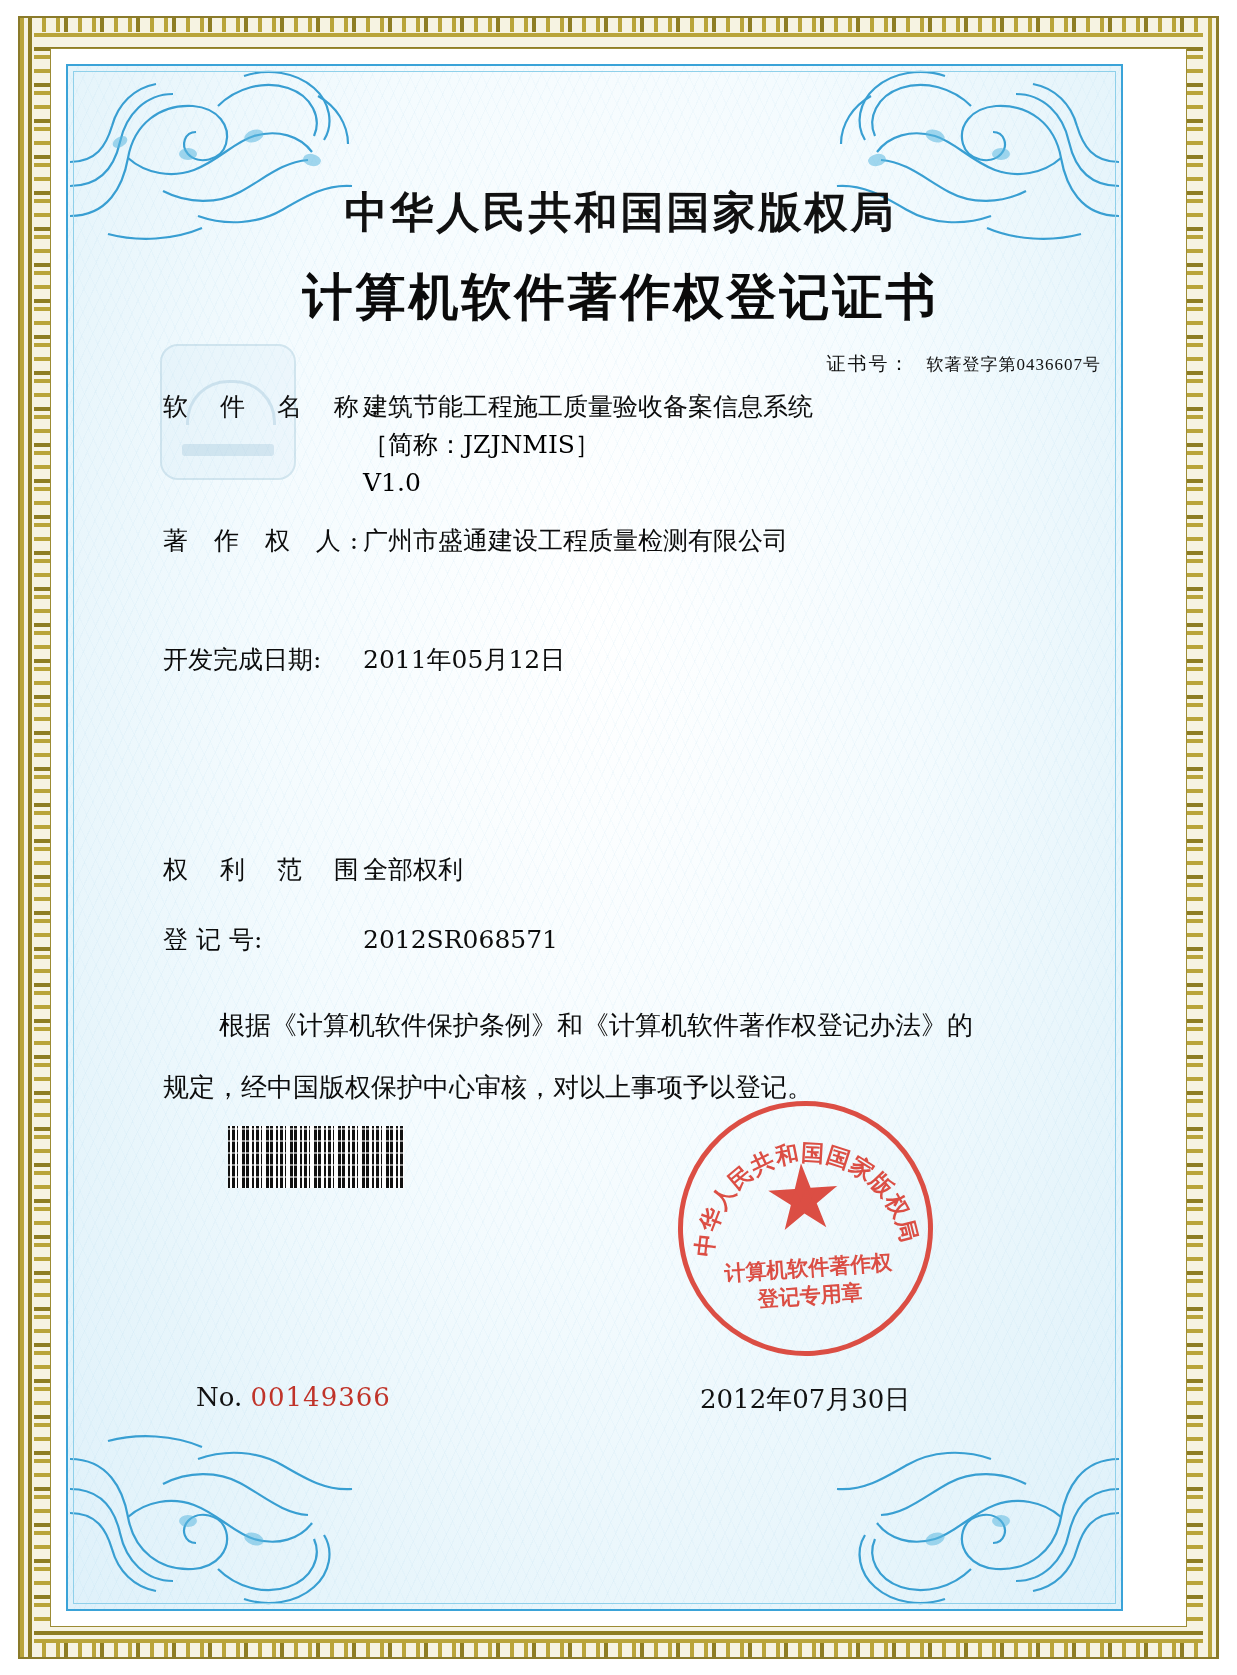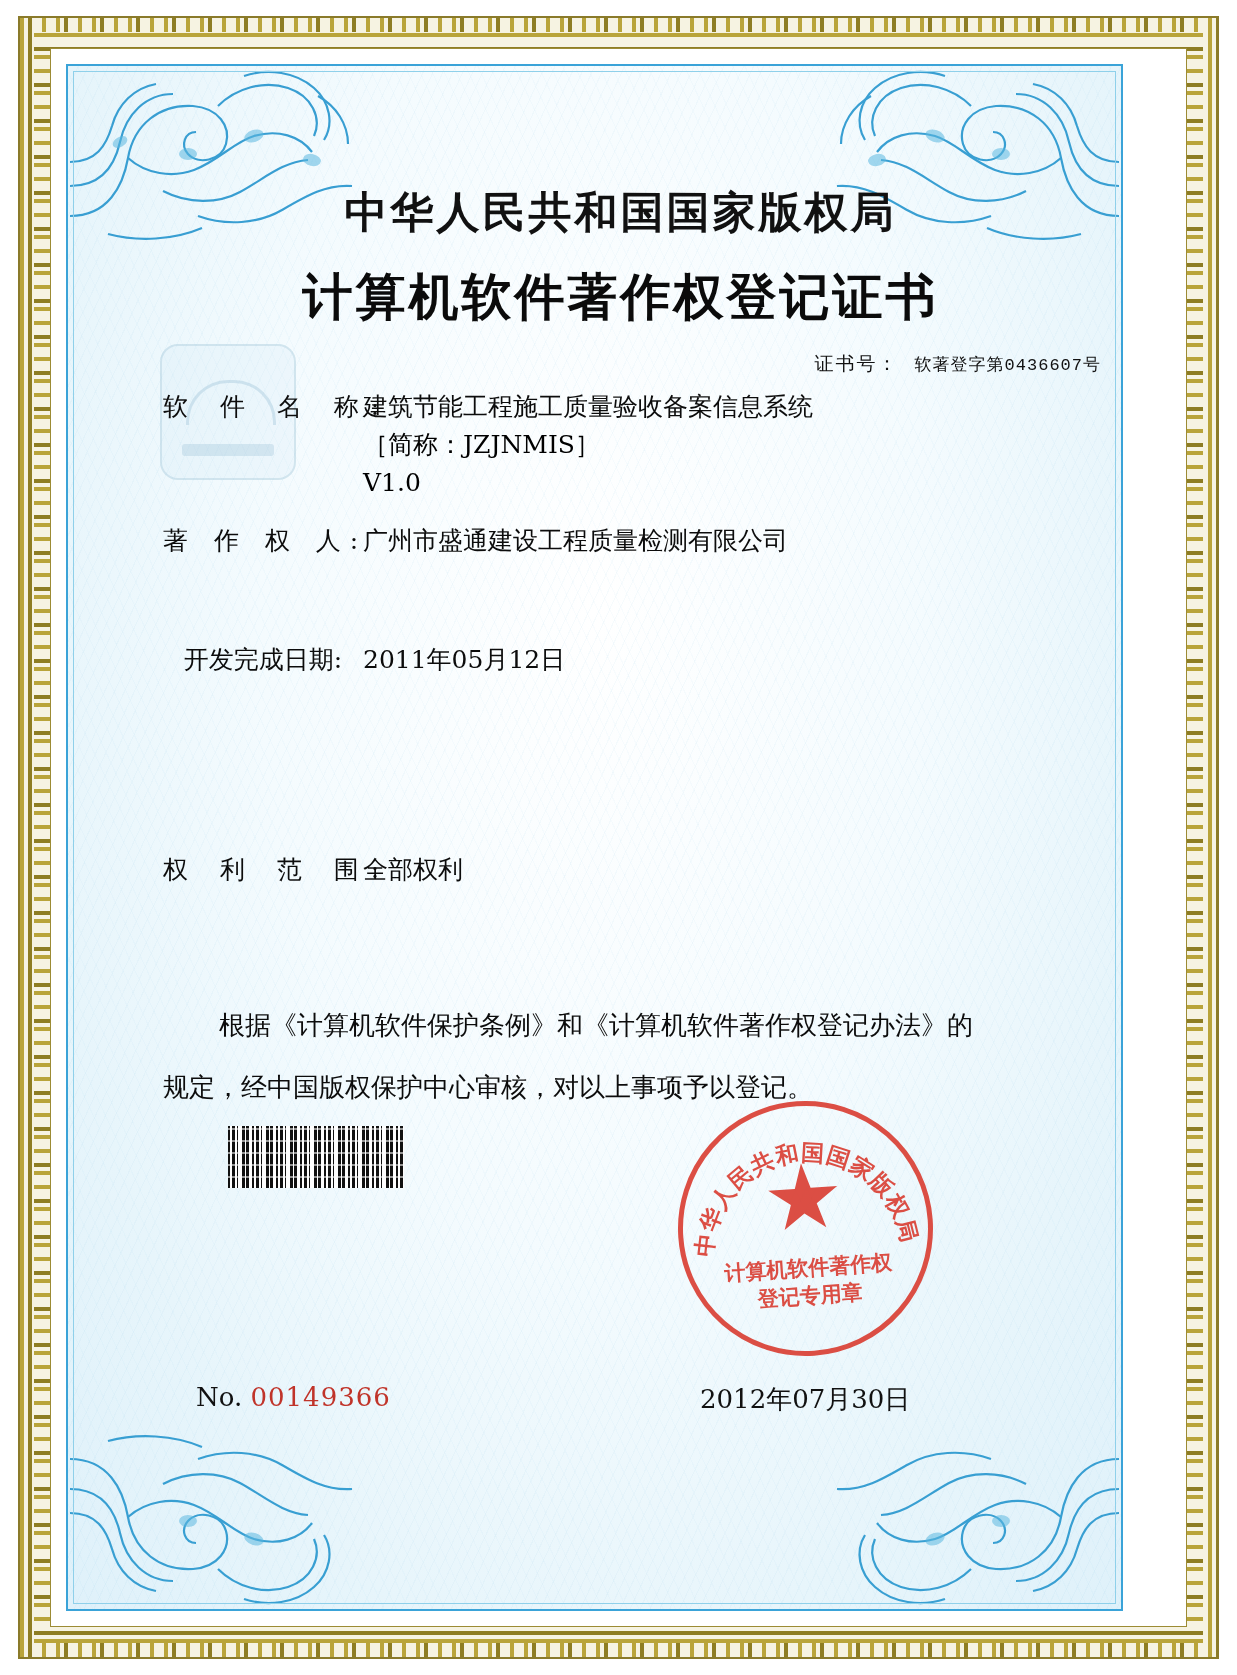--- a/index.html
+++ b/index.html
@@ -136,21 +136,21 @@
   .cert-no {
     position: absolute;
     right: 72px;
     top: 285px;
     font-size: 19px;
     color: #111;
     letter-spacing: 1px;
     white-space: nowrap;
   }
   .cert-no .label { letter-spacing: 2px; margin-right: 16px; }
-  .cert-no .value { font-size: 17px; font-family: Liberation Mono, monospace; }
+  .cert-no .value { font-size: 17px; }
 
   
   .watermark {
     position: absolute;
     left: 92px;
     top: 278px;
     width: 132px;
     height: 132px;
     border-radius: 18px;
     border: 2px solid rgba(160,195,215,.35);
@@ -191,21 +191,21 @@
     font-family: "DejaVu Serif", serif;
   }
   .field .fv {
     font-size: 25px;
     font-family: "DejaVu Serif", serif;
     white-space: pre;
   }
 
   .fl-sw { letter-spacing: 12px; }
   .fl-zz { letter-spacing: 9px; }
-  .fl-plain { letter-spacing: 0px; text-align: center; }
+  .fl-plain { letter-spacing: 0px; }
   .fl-qlfw { letter-spacing: 12px; }
 
   .name-line2, .name-line3 {
     position: absolute;
     font-size: 25px;
     font-family: "DejaVu Serif", serif;
   }
 
   .para {
     position: absolute;
@@ -426,20 +426,24 @@
         <div class="fv">2011年05月12日</div>
       </div>
 
 
 
       <div class="field" style="left:95px; top:785px;">
         <div class="fl fl-qlfw">权 利 范 围:</div>
         <div class="fv">全部权利</div>
       </div>
 
+      <div class="field" style="left:95px; top:855px;">
+        <div class="fl fl-plain">登  记  号:</div>
+        <div class="fv">2012SR068571</div>
+      </div>
 
       <div class="para" style="top:990px;">
         <span>规定，经中国版权保护中心审核，对以上事项予以登记。</span>
       </div>
       <div class="para" style="top:928px;">
         <span class="indent"></span><span>根据《计算机软件保护条例》和《计算机软件著作权登记办法》的</span>
       </div>
 
       <div class="barcode"></div>
       <div class="barcode-cap"></div>

